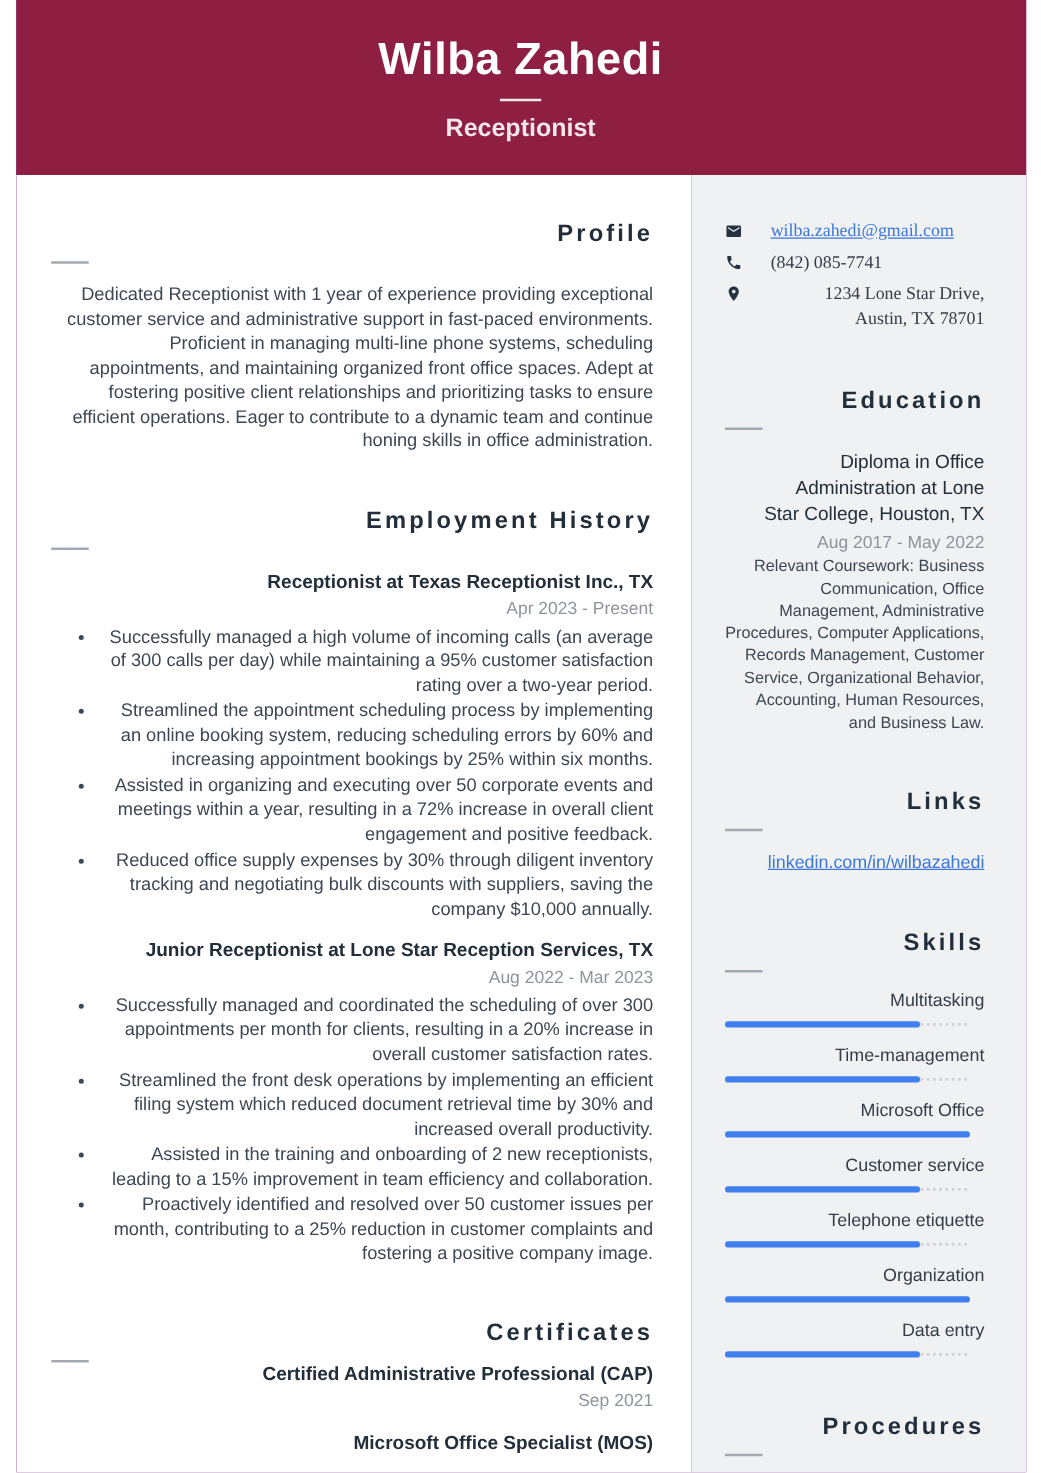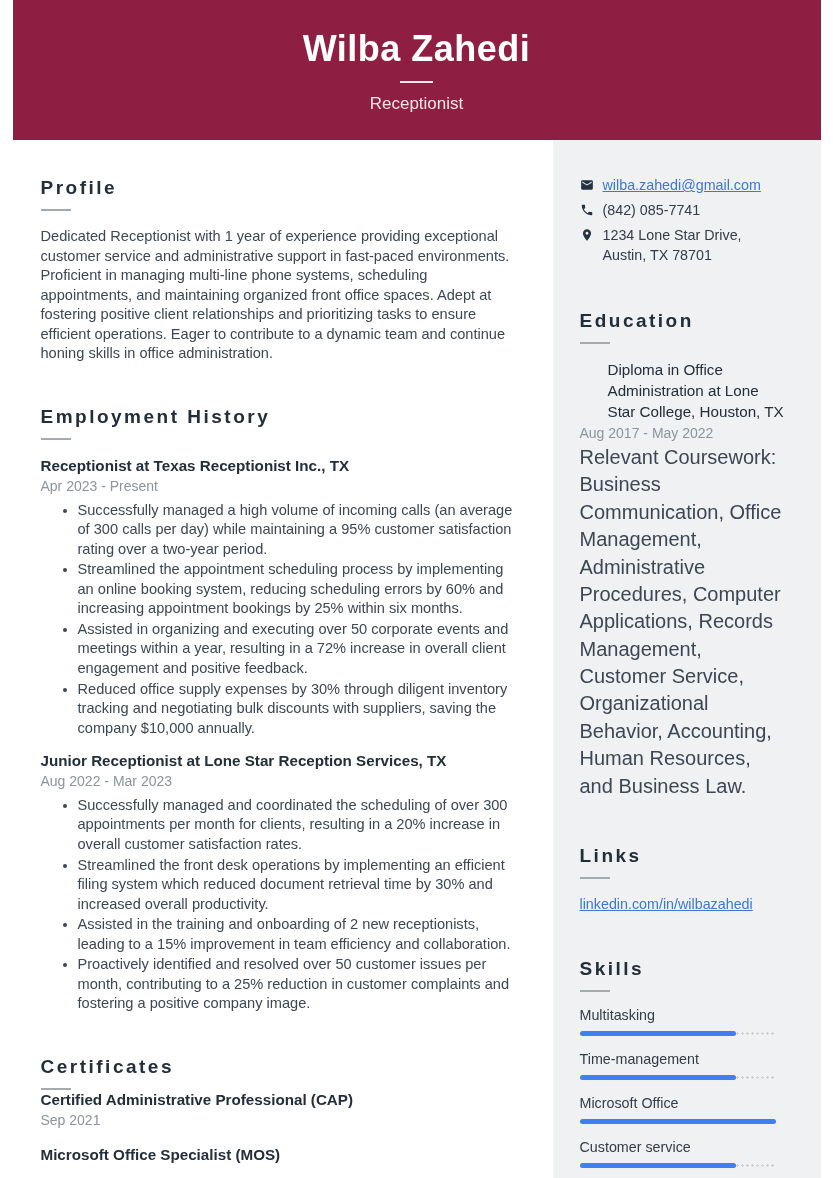--- a/index.html
+++ b/index.html
@@ -14,49 +14,49 @@
   .hdr {
     height:140px; background:var(--header-bg,#8e1f43);
     display:flex; flex-direction:column; align-items:center; justify-content:center;
     color:#ffffff; text-align:center;
   }
   .hdr h1 {
     font-size:36px; font-weight:700; letter-spacing:0.5px; line-height:1;
     margin-top:4px;
   }
   .hdr-divider { width:33px; height:2px; background:#f5e9ee; margin:14px auto 11px; }
-  .hdr-sub { font-size:17px; font-weight:400; color:#f3e6eb; }
-  
-  .content { display:flex; height:1038px; }
+  .hdr-sub { font-size:20px; font-weight:700; color:#f3e6eb; }
+  
+  .content { display:flex; height:1038px;text-align:right; }
   .main { width:540px; background:#ffffff; padding:37px 30px 0 28px; }
   .sidebar { flex:1; background:var(--sidebar-bg,#eff1f3); padding:35px 33px 0 27px; }
   
   h2, .side-h {
     font-size:19px; font-weight:700; letter-spacing:2.5px; color:#222e3a;
   }
   .divider { width:30px; height:2px; background:#a4aab1; margin:10px 0 0; }
   
   .sec-profile p { margin-top:16px; font-size:14.6px; line-height:1.34; color:#3c4753; }
   .sec { margin-top:42px; }
   .job { margin-top:16px; }
   .job + .job { margin-top:13px; }
   .job h3, .cert h3 { font-size:15.2px; font-weight:700; color:#222e3a; line-height:1.3; }
   .date { font-size:14px; color:#8d949c; margin-top:2px; }
   .job ul { margin:7px 0 0; padding-left:37px; }
   .job li { font-size:14.6px; line-height:1.34; color:#3c4753; margin-bottom:1px; }
   .cert { margin-top:0; }
   .cert + .cert { margin-top:17px; }
   
-  .contact-row { display:flex; gap:9px; margin-bottom:5px; font-size:14.3px; line-height:1.4; color:#333c47; }
+  .contact-row { display:flex; gap:23px; margin-bottom:5px; font-size:14.3px; line-height:1.4; color:#333c47;font-family:Liberation Serif, serif; }
   .contact-row .cicon { flex:0 0 14px; margin-top:3px; }
   .cicon svg { display:block; width:14px; height:14px; fill:#253241; }
   a.blue-link { color:var(--link-blue,#3c77d9); text-decoration:underline; font-size:14.3px; }
   .side-sec { margin-top:45px; }
   .degree { font-size:15.2px; font-weight:400; color:#222e3a; line-height:1.38; margin-top:16px;margin-left:28px; }
-  .side-text { font-size:20px; line-height:1.37; color:#3c4753; margin-top:3px; }
+  .side-text { font-size:13px; line-height:1.37; color:#3c4753; margin-top:3px; }
   .link-line { margin-top:16px; }
   .meter { margin-top:15px; }
   .meter:first-of-type { margin-top:16px; }
   .meter-label { font-size:14.3px; color:#333c47; margin-bottom:8px; }
   .bar {
     position:relative; width:196px; height:5px; border-radius:3px;
     background-image:radial-gradient(circle, #cdd1d6 1.1px, rgba(0,0,0,0) 1.3px);
     background-size:5px 5px; background-position:0 50%;
   }
   .bar-fill {

